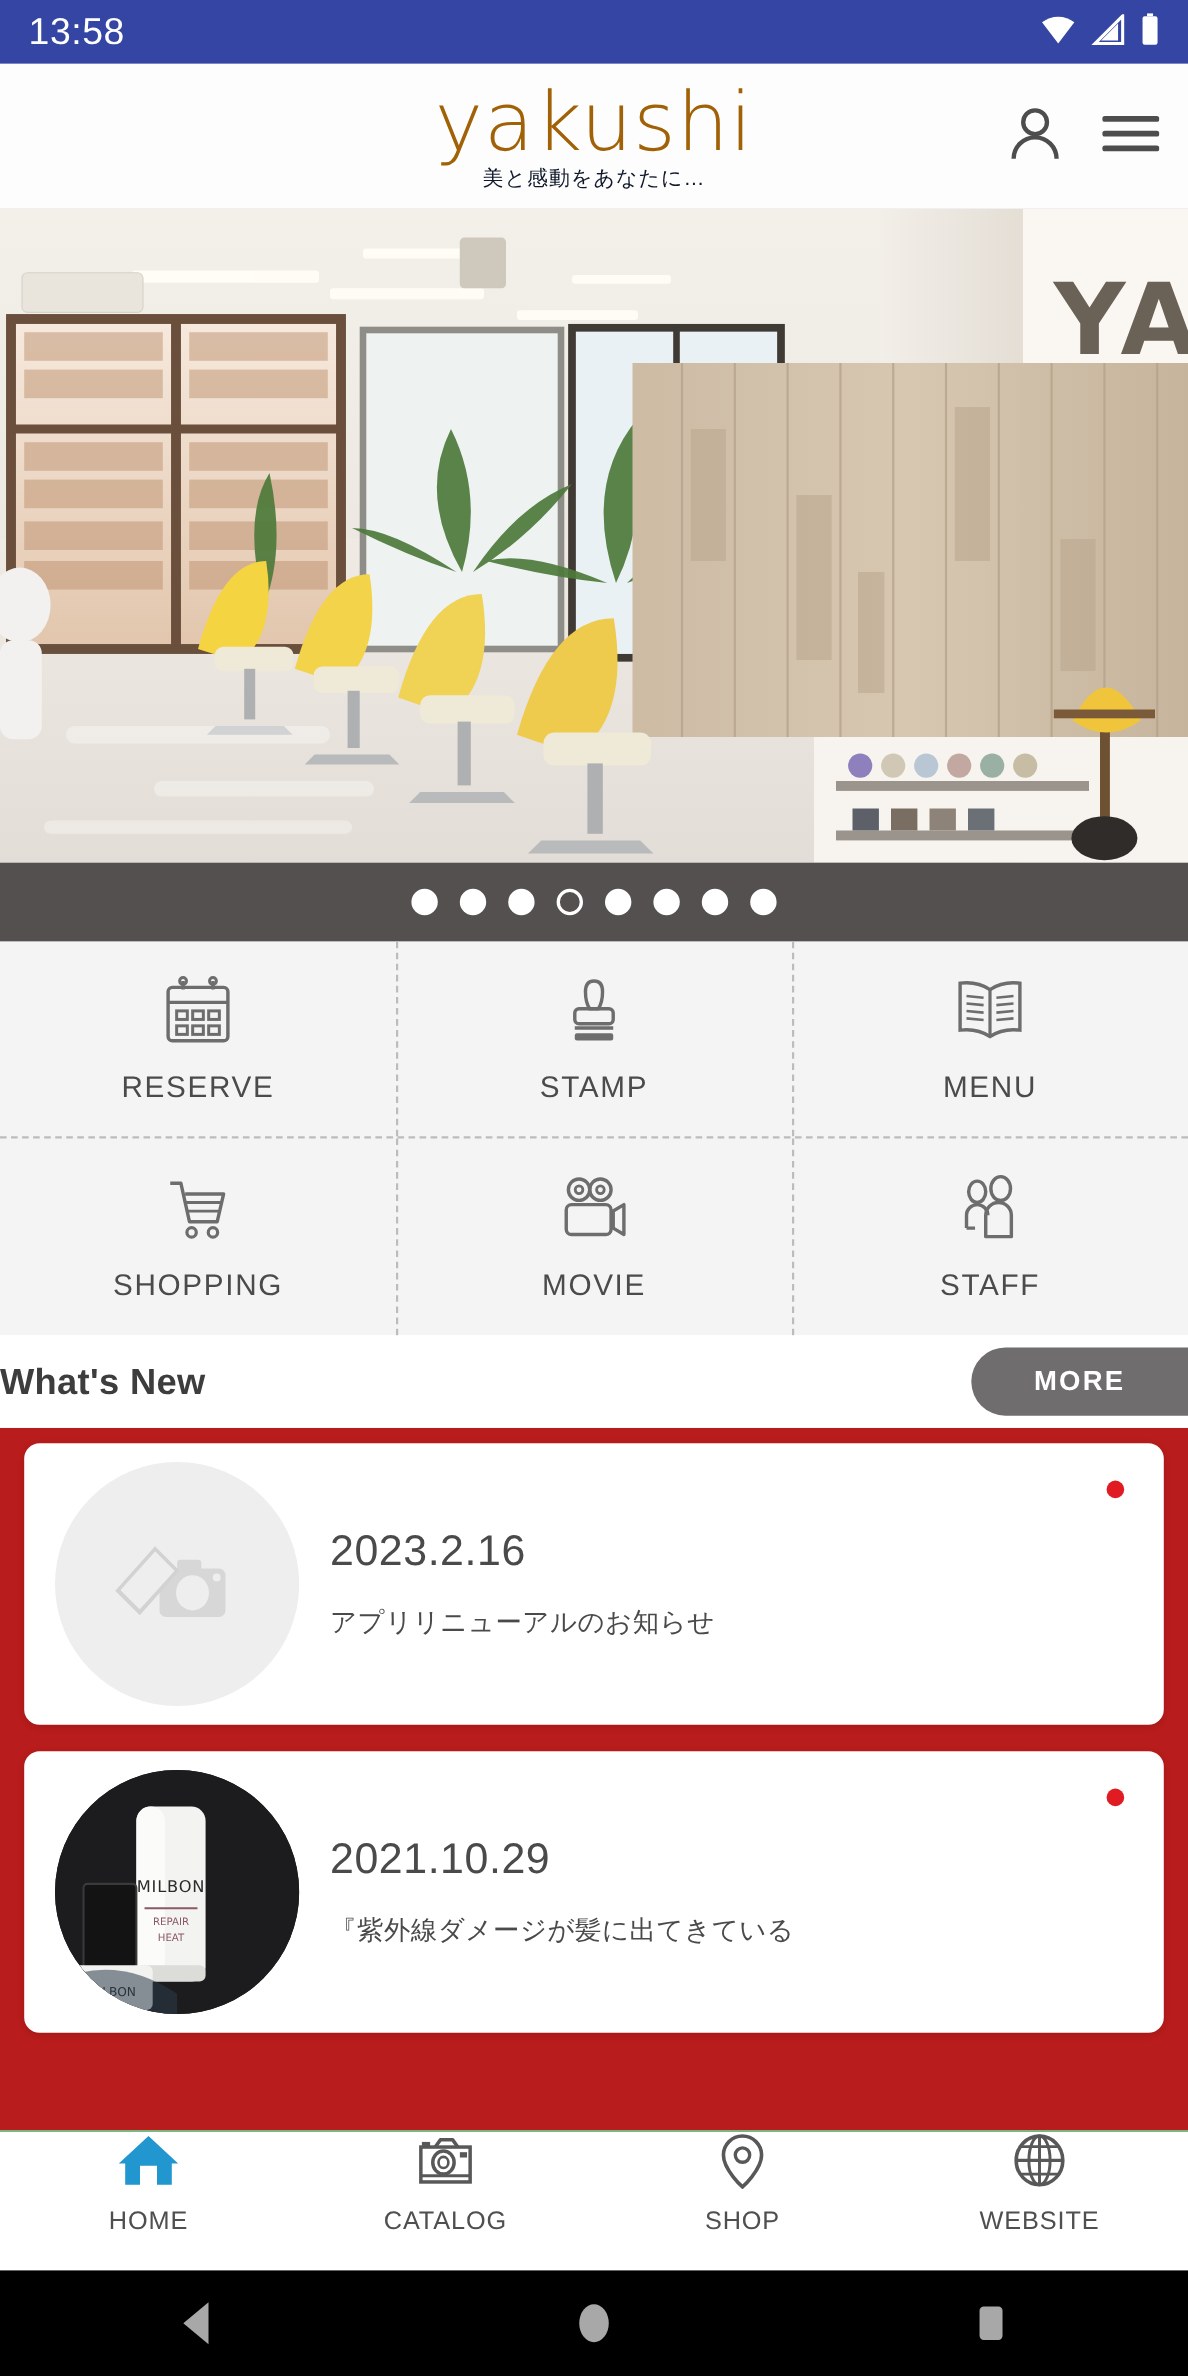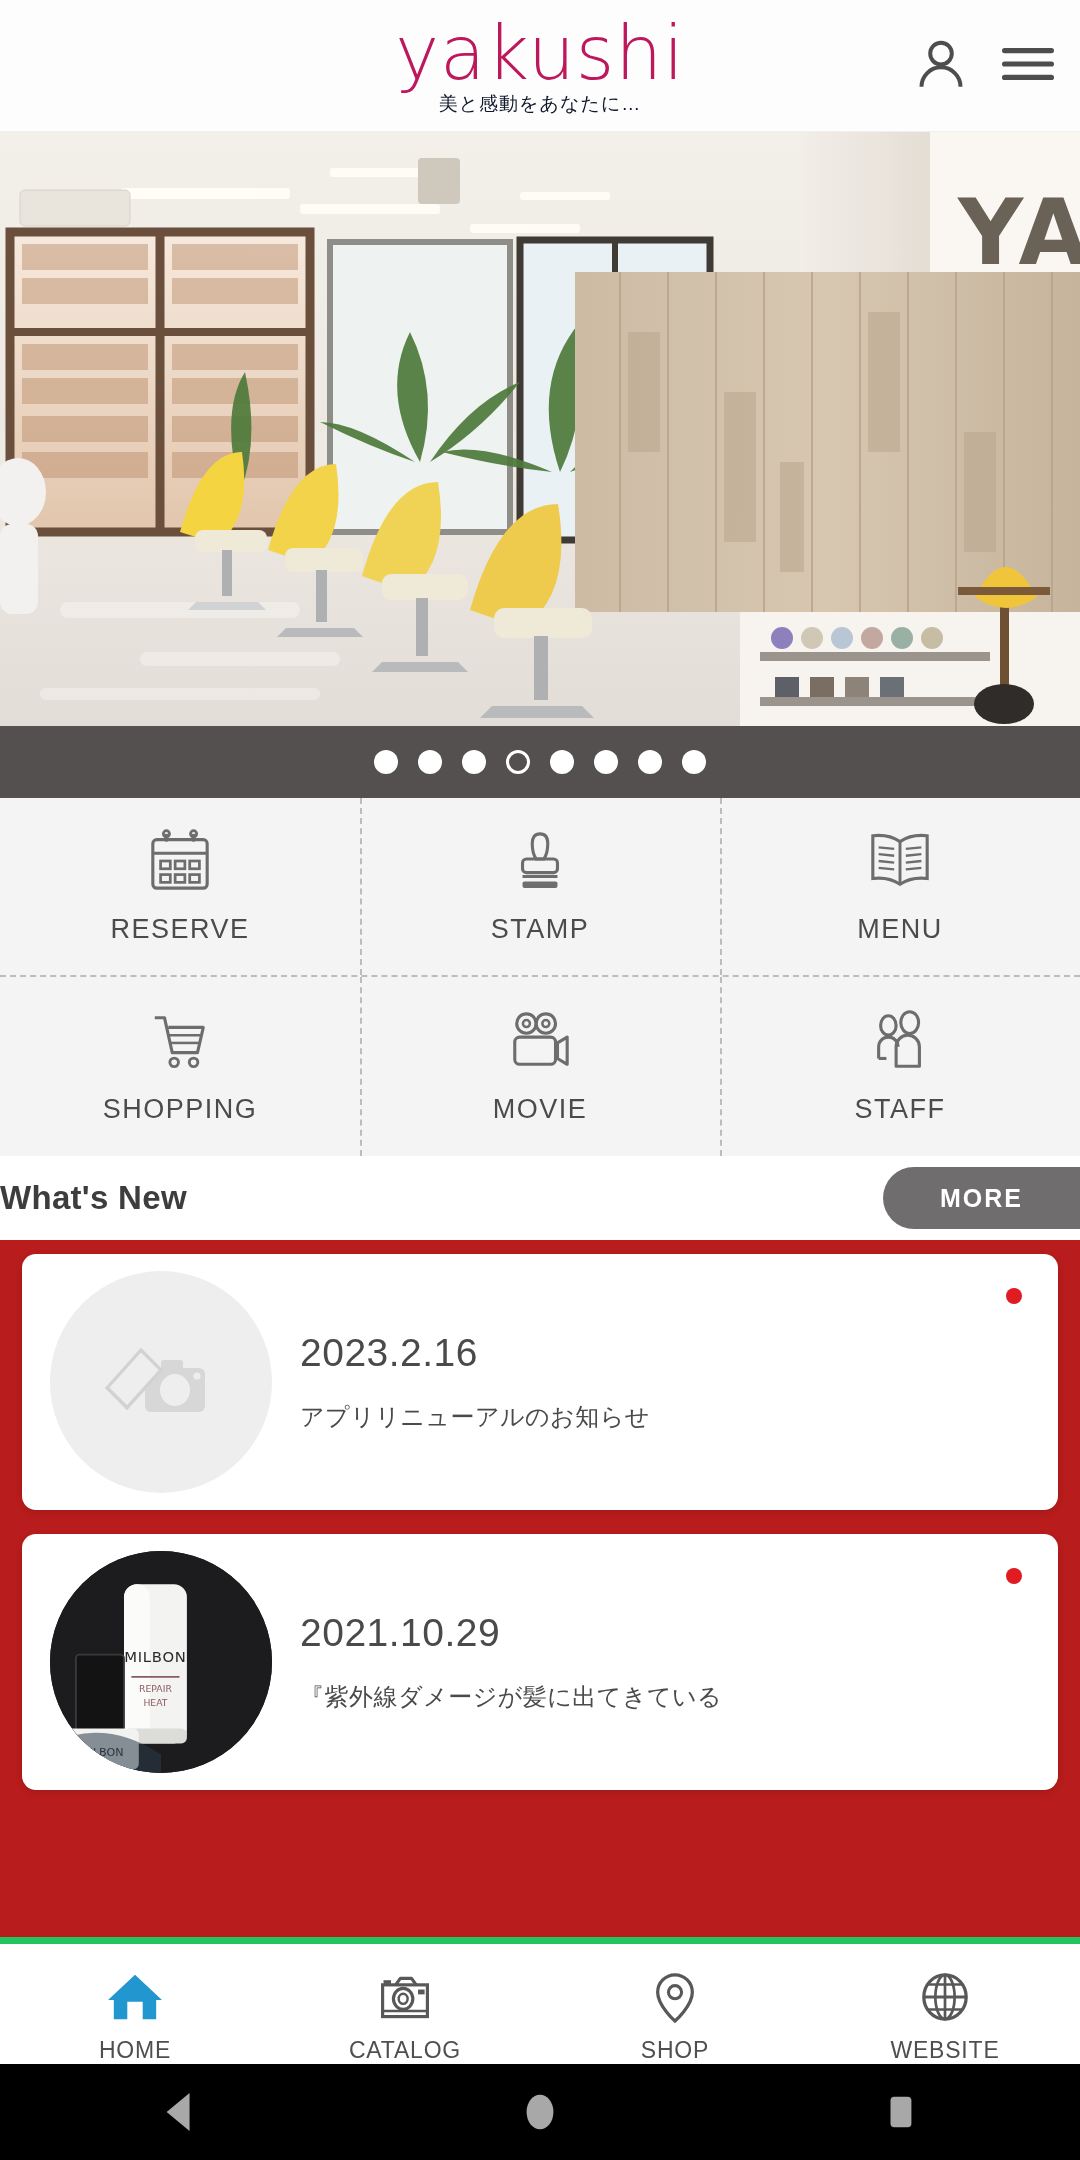--- a/index.html
+++ b/index.html
@@ -21,21 +21,21 @@
   .status-icons { display: flex; align-items: center; gap: 13px; }
 
   
   .appheader {
     flex: 0 0 132px; background: #fdfdfd; position: relative;
     display: flex; align-items: center; justify-content: center;
     border-bottom: 1px solid #f0f0f0;
   }
   .brand { text-align: center; margin-top: 4px; }
   .brand-name {
-    font-size: 74px; line-height: .95; color: #be185d; font-weight: 300;
+    font-size: 74px; line-height: .95; color: #a16207; font-weight: 300;
     letter-spacing: 1px; font-family: "DejaVu Sans", sans-serif;
   }
   .brand-tag { font-size: 19px; color: #0f172a; letter-spacing: 1px; margin-top: 2px; }
   .header-actions {
     position: absolute; right: 26px; top: 50%; transform: translateY(-50%);
     display: flex; align-items: center; gap: 34px;
   }
 
   
   .hero { flex: 0 0 594px; position: relative; overflow: hidden; background: #d9cec2; }
@@ -89,38 +89,60 @@
     overflow: hidden; position: relative;
   }
   .thumb.photo { background: #1b1b1d; align-items: flex-end; }
   .news-body { flex: 1; padding-left: 28px; }
   .news-date { font-size: 39px; color: #4a4a4a; letter-spacing: .5px; }
   .news-text { font-size: 24px; color: #4a4a4a; margin-top: 26px; letter-spacing: .5px; white-space: nowrap; }
   .news-dot { position: absolute; top: 34px; right: 36px; width: 16px; height: 16px; border-radius: 50%; background: #e01b22; }
 
   
   .bottomnav {
-    flex: 0 0 127px; background: #fff; border-top: 7px solid #22c55e;
-    display: flex; align-items: flex-end;
+    flex: 0 0 127px; background: #fff; border-top: 1px solid #22c55e;
+    display: flex; align-items: flex-start;
   }
   .nav-item {
     flex: 1; display: flex; flex-direction: column; align-items: center; gap: 10px;
   }
   .nav-label { font-size: 23px; color: #4f4f4f; letter-spacing: .8px; }
   .nav-item.active .nav-label { color: #4f4f4f; }
 
   
   .sysnav { flex: 0 0 96px; background: #000; display: flex; align-items: center; }
   .sys-btn { flex: 1; display: flex; align-items: center; justify-content: center; }
 </style>
 </head>
 <body>
 
 <div class="phone">
 
+  <div class="statusbar">
+    <div class="status-time">13:58</div>
+    <div class="status-icons">
+      <span>
+        <svg width="34" height="28" viewBox="0 0 24 20">
+            <path d="M12 19 L1.5 5.2 A17 17 0 0 1 22.5 5.2 Z" fill="#fff"></path>
+          </svg>
+      </span>
+      <span>
+        <svg width="32" height="28" viewBox="0 0 22 20">
+            <path d="M20 1 L20 19 L2 19 Z" fill="none" stroke="#fff" stroke-width="2"></path>
+            <path d="M17 6 L17 17 L6 17 Z" fill="#fff"></path>
+          </svg>
+      </span>
+      <span>
+        <svg width="17" height="30" viewBox="0 0 12 22">
+            <rect x="4" y="0" width="4" height="2" fill="#fff"></rect>
+            <rect x="1" y="2" width="10" height="19" rx="1.5" fill="#fff"></rect>
+          </svg>
+      </span>
+    </div>
+  </div>
 
   <div class="appheader">
     <div class="brand">
       <div class="brand-name">yakushi</div>
       <div class="brand-tag">美と感動をあなたに…</div>
     </div>
     <div class="header-actions">
       <span>
         <svg width="54" height="54" viewBox="0 0 26 26">
           <circle cx="13" cy="8" r="5.2" fill="none" stroke="#4d4d4d" stroke-width="1.9"></circle>

